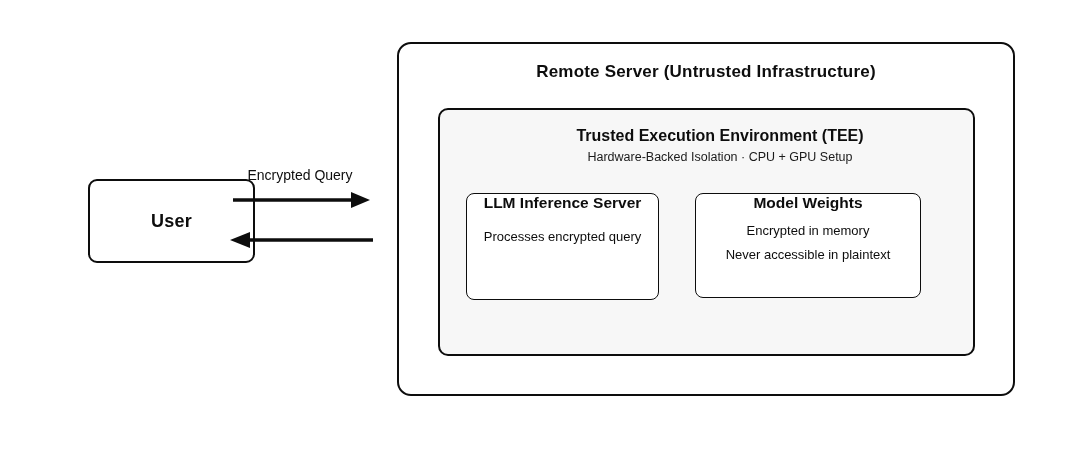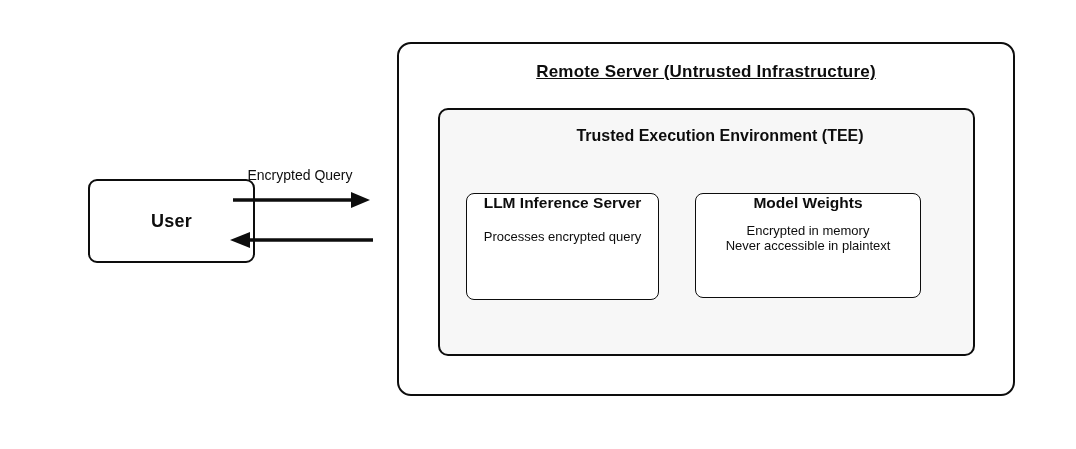--- a/index.html
+++ b/index.html
@@ -55,21 +55,20 @@
   }
 
   
   .remote-server {
     position: absolute;
     left: 397px; top: 42px;
     width: 618px; height: 354px;
     background: #ffffff;
     border: 2.5px solid #0d0d0d;
     border-radius: 14px;
-    text-decoration: underline;
   }
   .remote-server-title {
     margin-top: 18px;
     text-align: center;
     font-size: 17px;
     font-weight: 700;
     letter-spacing: 0.2px;
   }
 
   
@@ -105,21 +104,21 @@
   }
   .llm-box { left: 26px; top: 83px; width: 193px; height: 107px; }
   .mw-box  { left: 255px; top: 83px; width: 226px; height: 105px; }
   .component-title {
     font-size: 15.5px;
     font-weight: 700;
   }
   .component-line { font-size: 13px; color: #0d0d0d; }
   .llm-box .component-line { margin-top: 17px; }
   .mw-box .line1 { margin-top: 11px; }
-  .mw-box .line2 { }
+  .mw-box .line2 { margin-top: 9px; }
 </style>
 </head>
 <body>
 
 <div class="canvas">
 
   <div class="user-box">
     <div class="title">User</div>
   </div>
 
@@ -134,20 +133,21 @@
       <line x1="249" y1="240" x2="373" y2="240" stroke="#0d0d0d" stroke-width="3.5"></line>
       <polygon points="230,240 250,232 250,248" fill="#0d0d0d"></polygon>
     </g>
   </svg>
 
   <div class="remote-server">
     <div class="remote-server-title">Remote Server (Untrusted Infrastructure)</div>
 
     <div class="tee-box">
       <div class="tee-title">Trusted Execution Environment (TEE)</div>
+      <div class="tee-subtitle">Hardware-Backed Isolation · CPU + GPU Setup</div>
 
       <div class="component-box llm-box">
         <div class="component-title">LLM Inference Server</div>
         <div class="component-line">Processes encrypted query</div>
       </div>
 
       <div class="component-box mw-box">
         <div class="component-title">Model Weights</div>
         <div class="component-line line1">Encrypted in memory</div>
         <div class="component-line line2">Never accessible in plaintext</div>

